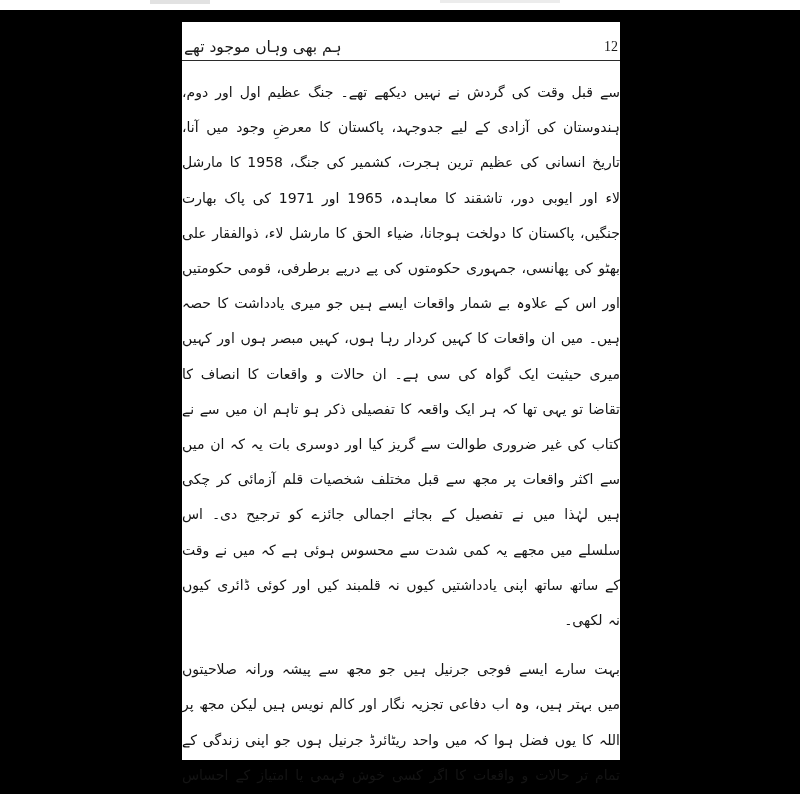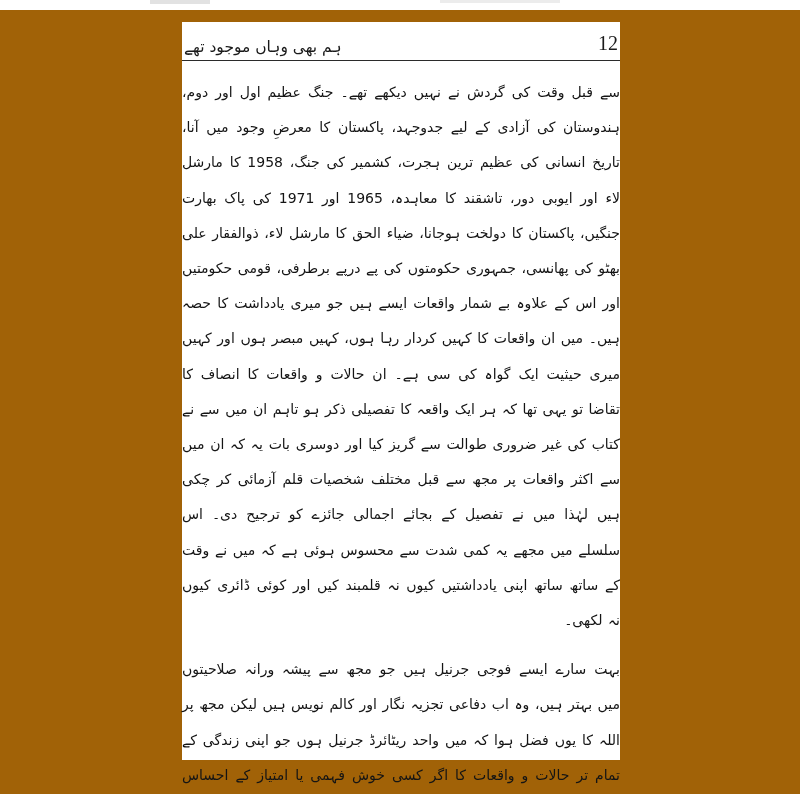--- a/index.html
+++ b/index.html
@@ -10,21 +10,21 @@
   body {
     width: 800px;
     height: 800px;
     font-family: "DejaVu Sans", sans-serif;
     overflow: hidden;
   }
   .page {
     position: relative;
     width: 800px;
     height: 800px;
-    background: #a16207;
+    background: #000000;
   }
   
   .scan-edge-top {
     position: absolute;
     top: 0;
     left: 0;
     width: 800px;
     height: 10px;
     background: #ffffff;
   }
@@ -68,21 +68,21 @@
   .header-title {
     font-family: "DejaVu Sans", sans-serif;
     font-size: 15.5px;
     color: #1a1a1a;
     letter-spacing: 0px;
     direction: rtl;
     white-space: nowrap;
   }
   .page-number {
     font-family: "Liberation Serif", serif;
-    font-size: 20px;
+    font-size: 14px;
     color: #1a1a1a;
     direction: ltr;
     padding-bottom: 1px;
   }
   .rule {
     height: 1px;
     background: #2b2b2b;
     margin: 4px 0 14px 0;
   }
 

